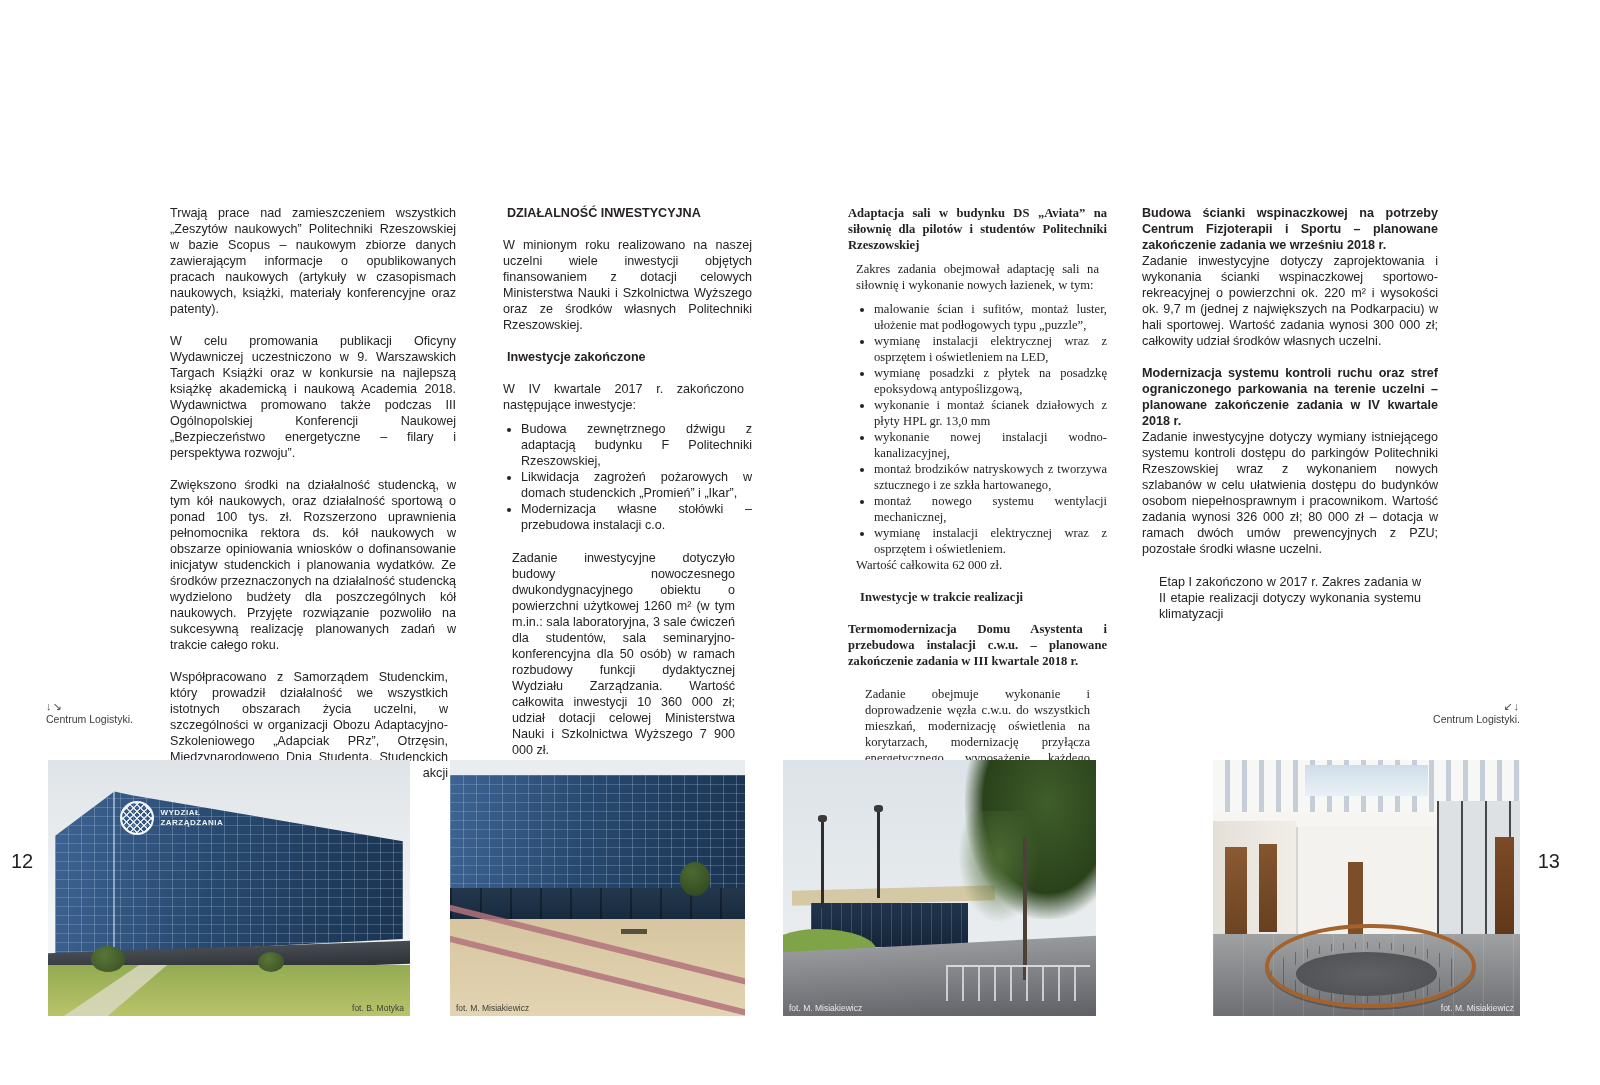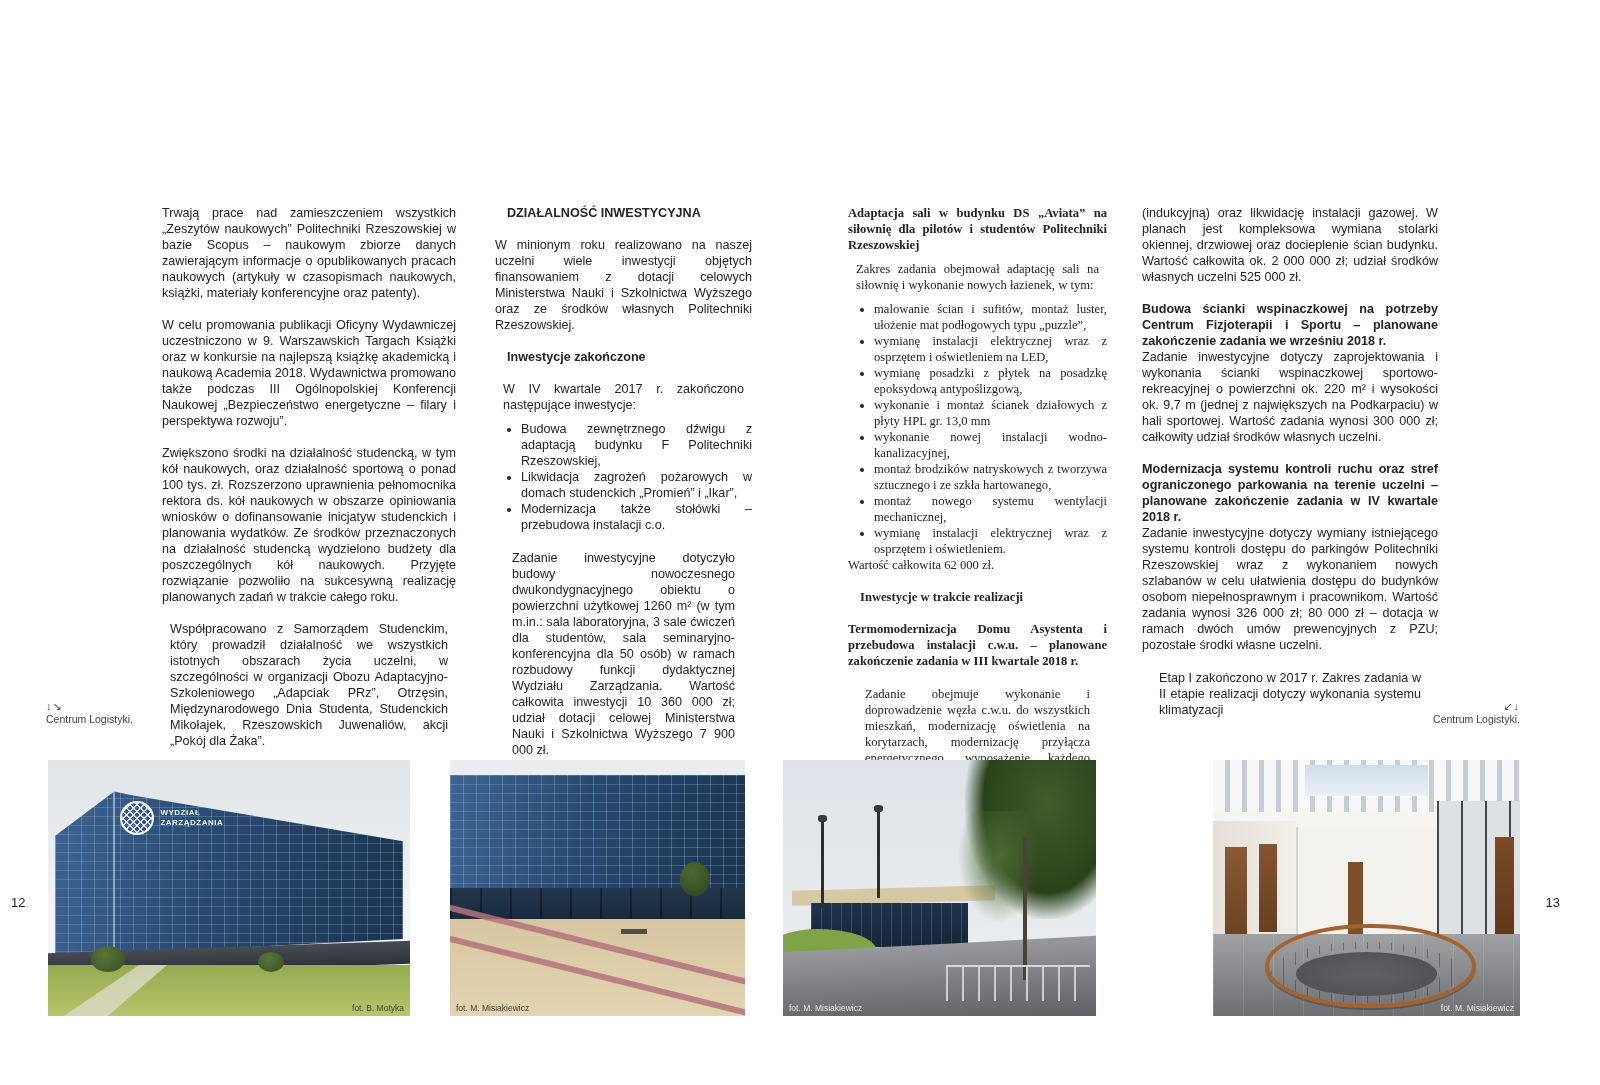--- a/index.html
+++ b/index.html
@@ -6,40 +6,40 @@
   body{
     width:1600px;height:1085px;position:relative;background:#ffffff;
     font-family:"Liberation Sans","DejaVu Sans",sans-serif;color:#232323;
     overflow:hidden;
   }
   .col{
     position:absolute;top:205px;text-align:justify;
     font-size:12.6px;line-height:16px;color:#262223;
     hyphens:auto;-webkit-hyphens:auto;
   }
-  .col p{margin:0 0 16px 0;}
+  .col p{margin:0 0 16px 8px;}
   .col p.tight{margin:8px;}
   .col .bt{font-weight:bold;margin:0;}
   .col .bb{margin:0 0 16px 0;}
   .col .bb.last{margin:17px;}
   .col .h{font-weight:bold;margin:0 0 16px 0;padding-left:12px;}
   .col ul{margin:0 0 16px 0;padding:0 0 0 26px;list-style:disc outside;}
   .col ul.tightlist{margin:0;}
   .col li{text-align:justify;}
   #col1{left:162px;width:294px;}
   #col2{left:495px;width:257px;}
   #col3{left:848px;width:259px;font-family:Liberation Serif, serif;}
   #col4{left:1142px;width:296px;}
 
   .margin-note{position:absolute;font-size:10.5px;line-height:13px;color:#3c3c3c;}
   .margin-note .arrows{display:block;font-size:11px;letter-spacing:1px;color:#555;}
   #note-left{left:46px;top:700px;text-align:left;}
   #note-right{right:80px;top:700px;text-align:right;}
 
-  .pagenum{position:absolute;font-size:13px;color:#1f1f1f;margin-top:45px;}
+  .pagenum{position:absolute;font-size:20px;color:#1f1f1f;}
   #pn-left{left:11px;top:850px;}
   #pn-right{right:40px;top:850px;}
 
   .photo{position:absolute;top:760px;height:256px;overflow:hidden;background:#e8ebee;}
   #photo1{left:48px;width:362px;}
   #photo2{left:450px;width:295px;}
   #photo3{left:783px;width:313px;}
   #photo4{left:1213px;width:307px;}
   .photo *{position:absolute;}
   .cap{
@@ -161,21 +161,21 @@
 </div>
 
 <div class="col" id="col2">
   <p class="h">DZIAŁALNOŚĆ INWESTYCYJNA</p>
   <p>W minionym roku realizowano na naszej uczelni wiele inwestycji objętych finansowaniem z dotacji celowych Ministerstwa Nauki i Szkolnictwa Wyższego oraz ze środków własnych Politechniki Rzeszowskiej.</p>
   <p class="h">Inwestycje zakończone</p>
   <p class="tight">W IV kwartale 2017 r. zakończono następujące inwestycje:</p>
   <ul>
     <li>Budowa zewnętrznego dźwigu z adaptacją budynku F Politechniki Rzeszowskiej,</li>
     <li>Likwidacja zagrożeń pożarowych w domach studenckich „Promień” i „Ikar”,</li>
-    <li>Modernizacja także stołówki – przebudowa instalacji c.o.</li>
+    <li>Modernizacja własne stołówki – przebudowa instalacji c.o.</li>
   </ul>
   <p class="bb last">Zadanie inwestycyjne dotyczyło budowy nowoczesnego dwukondygnacyjnego obiektu o powierzchni użytkowej 1260 m² (w tym m.in.: sala laboratoryjna, 3 sale ćwiczeń dla studentów, sala seminaryjno-konferencyjna dla 50 osób) w ramach rozbudowy funkcji dydaktycznej Wydziału Zarządzania. Wartość całkowita inwestycji 10 360 000 zł; udział dotacji celowej Ministerstwa Nauki i Szkolnictwa Wyższego 7 900 000 zł.</p>
 </div>
 
 <div class="col" id="col3">
   <p class="bt">Adaptacja sali w budynku DS „Aviata” na siłownię dla pilotów i studentów Politechniki Rzeszowskiej</p>
   <p class="tight">Zakres zadania obejmował adaptację sali na siłownię i wykonanie nowych łazienek, w tym:</p>
   <ul class="tightlist">
     <li>malowanie ścian i sufitów, montaż luster, ułożenie mat podłogowych typu „puzzle”,</li>
     <li>wymianę instalacji elektrycznej wraz z osprzętem i oświetleniem na LED,</li>
@@ -186,21 +186,20 @@
     <li>montaż nowego systemu wentylacji mechanicznej,</li>
     <li>wymianę instalacji elektrycznej wraz z osprzętem i oświetleniem.</li>
   </ul>
   <p>Wartość całkowita 62 000 zł.</p>
   <p class="h">Inwestycje w trakcie realizacji</p>
   <p class="bt">Termomodernizacja Domu Asystenta i przebudowa instalacji c.w.u. – planowane zakończenie zadania w III kwartale 2018 r.</p>
   <p class="bb last">Zadanie obejmuje wykonanie i doprowadzenie węzła c.w.u. do wszystkich mieszkań, modernizację oświetlenia na korytarzach, modernizację przyłącza energetycznego, wyposażenie każdego mieszkania w kuchenkę elektryczną</p>
 </div>
 
 <div class="col" id="col4">
-  <p>(indukcyjną) oraz likwidację instalacji gazowej. W planach jest kompleksowa wymiana stolarki okiennej, drzwiowej oraz docieplenie ścian budynku. Wartość całkowita ok. 2 000 000 zł; udział środków własnych uczelni 525 000 zł.</p>
   <p class="bt">Budowa ścianki wspinaczkowej na potrzeby Centrum Fizjoterapii i Sportu – planowane zakończenie zadania we wrześniu 2018 r.</p>
   <p class="bb">Zadanie inwestycyjne dotyczy zaprojektowania i wykonania ścianki wspinaczkowej sportowo-rekreacyjnej o powierzchni ok. 220 m² i wysokości ok. 9,7 m (jednej z największych na Podkarpaciu) w hali sportowej. Wartość zadania wynosi 300 000 zł; całkowity udział środków własnych uczelni.</p>
   <p class="bt">Modernizacja systemu kontroli ruchu oraz stref ograniczonego parkowania na terenie uczelni – planowane zakończenie zadania w IV kwartale 2018 r.</p>
   <p class="bb">Zadanie inwestycyjne dotyczy wymiany istniejącego systemu kontroli dostępu do parkingów Politechniki Rzeszowskiej wraz z wykonaniem nowych szlabanów w celu ułatwienia dostępu do budynków osobom niepełnosprawnym i pracownikom. Wartość zadania wynosi 326 000 zł; 80 000 zł – dotacja w ramach dwóch umów prewencyjnych z PZU; pozostałe środki własne uczelni.</p>
   <p class="bb last">Etap I zakończono w 2017 r. Zakres zadania w II etapie realizacji dotyczy wykonania systemu klimatyzacji</p>
 </div>
 
 <div class="photo" id="photo1">
   <div class="p1-sky"></div>
   <div class="p1-fac glass"></div>

